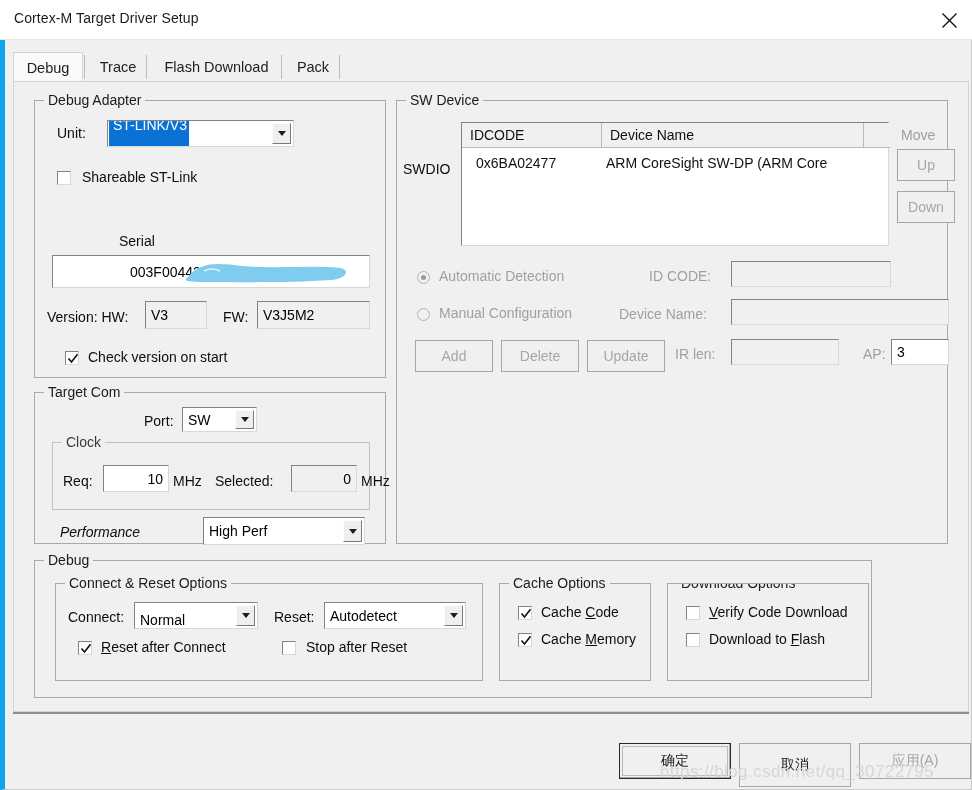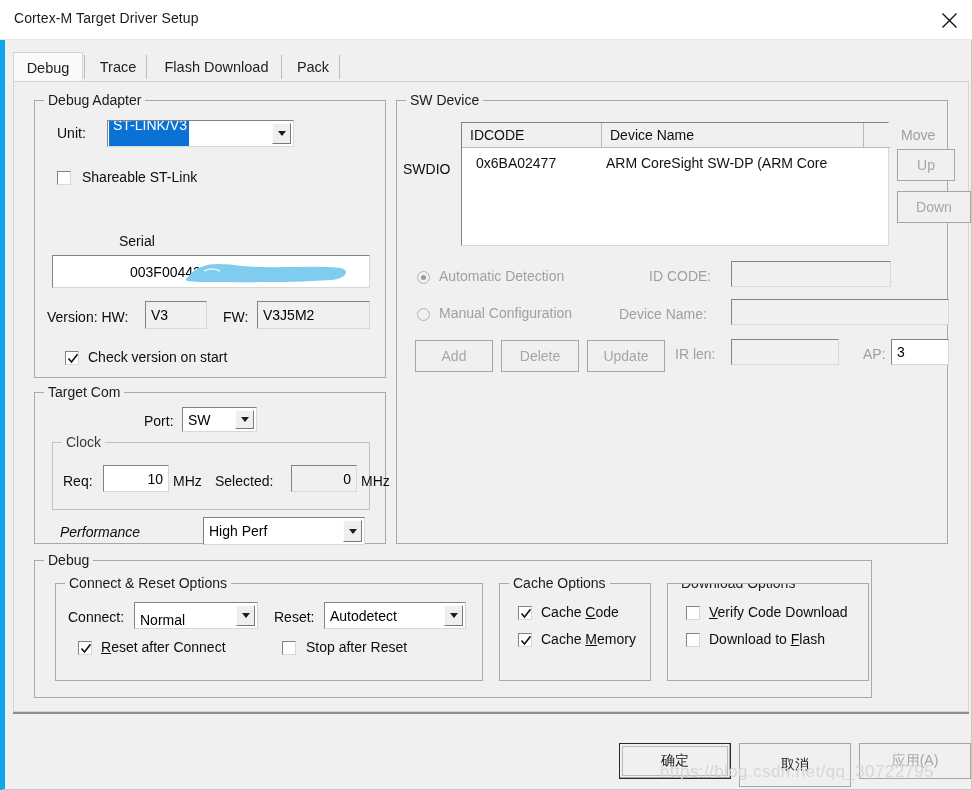--- a/index.html
+++ b/index.html
@@ -315,21 +315,21 @@
         <div class="lhead" style="left:140px; width:262px;">Device Name</div>
         <div class="lhead" style="left:402px; width:26px; border-right:none;"></div>
         <div>
           <div class="lcell" style="left:14px; top:29px; width:130px;">0x6BA02477</div>
           <div class="lcell" style="left:144px; top:29px; width:280px;">ARM CoreSight SW-DP (ARM Core</div>
         </div>
       </div>
 
       <span class="lbl dim" style="left:504px; top:26px;">Move</span>
       <div class="btn flat disabled" style="left:500px; top:48px; width:58px; height:32px;">Up</div>
-      <div class="btn flat disabled" style="left:500px; top:90px; width:74px; height:32px;">Down</div>
+      <div class="btn flat disabled" style="left:500px; top:90px; width:58px; height:32px;">Down</div>
 
       <div class="rad" style="left:20px; top:170px;">
         <span class="dot"></span>
       </div>
       <span class="lbl dim" style="left:42px; top:167px;">Automatic Detection</span>
 
       <div class="rad" style="left:20px; top:207px;"></div>
       <span class="lbl dim" style="left:42px; top:204px;">Manual Configuration</span>
 
       <span class="lbl dim" style="left:252px; top:167px;">ID CODE:</span>

